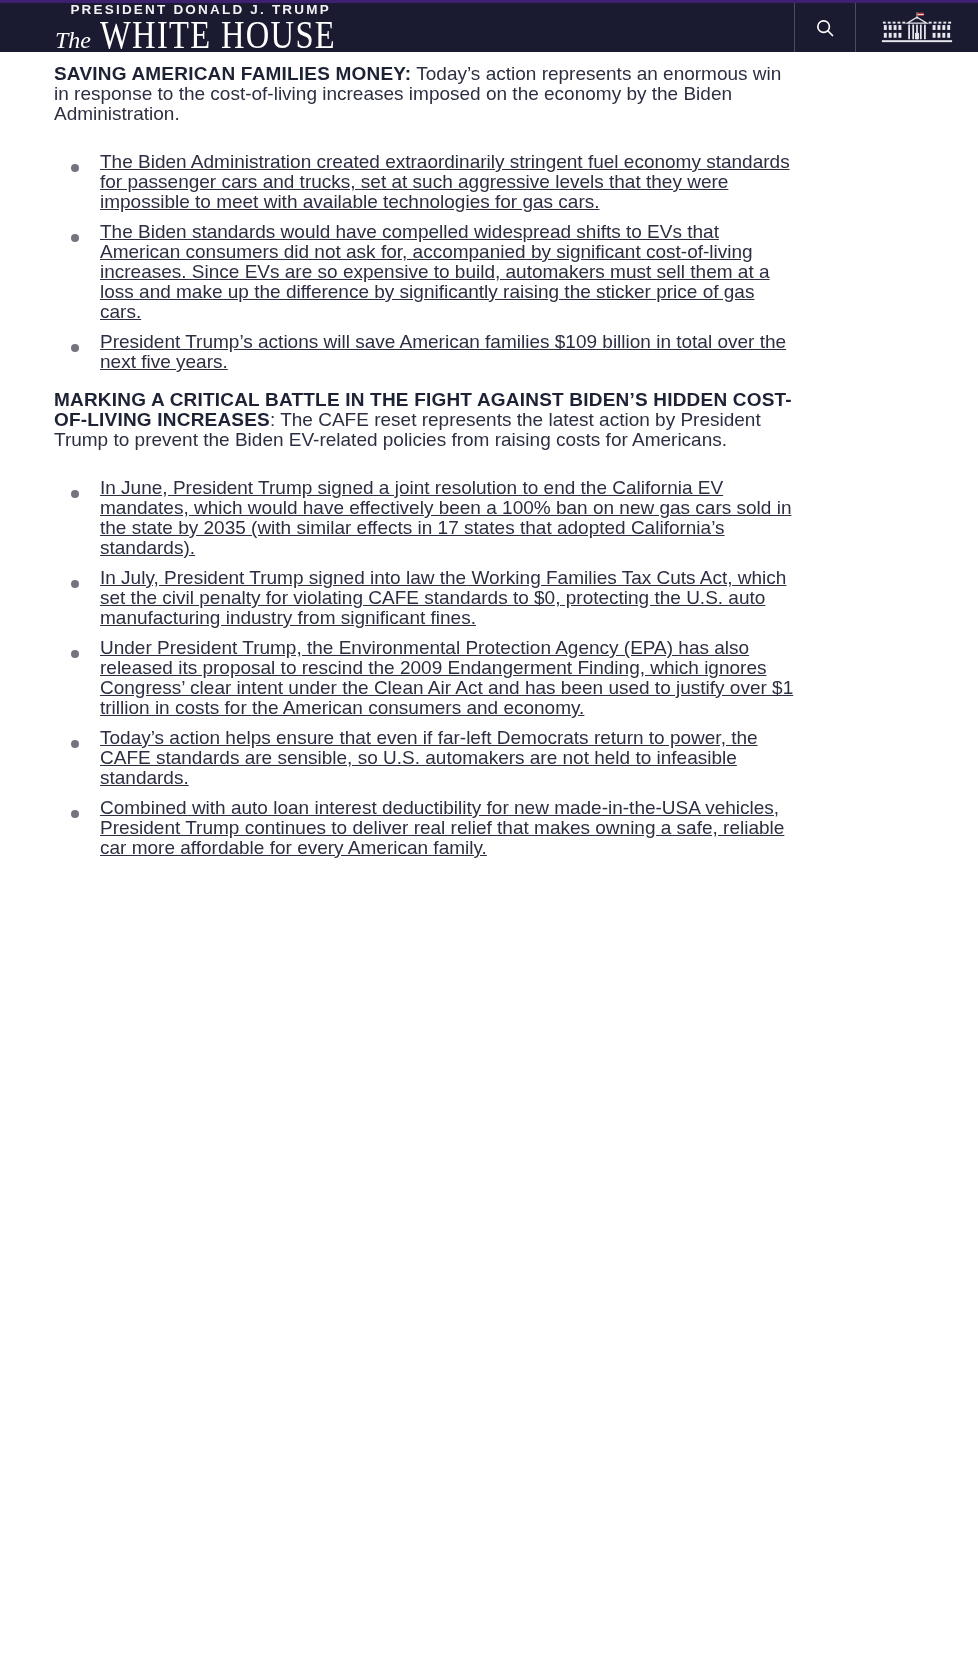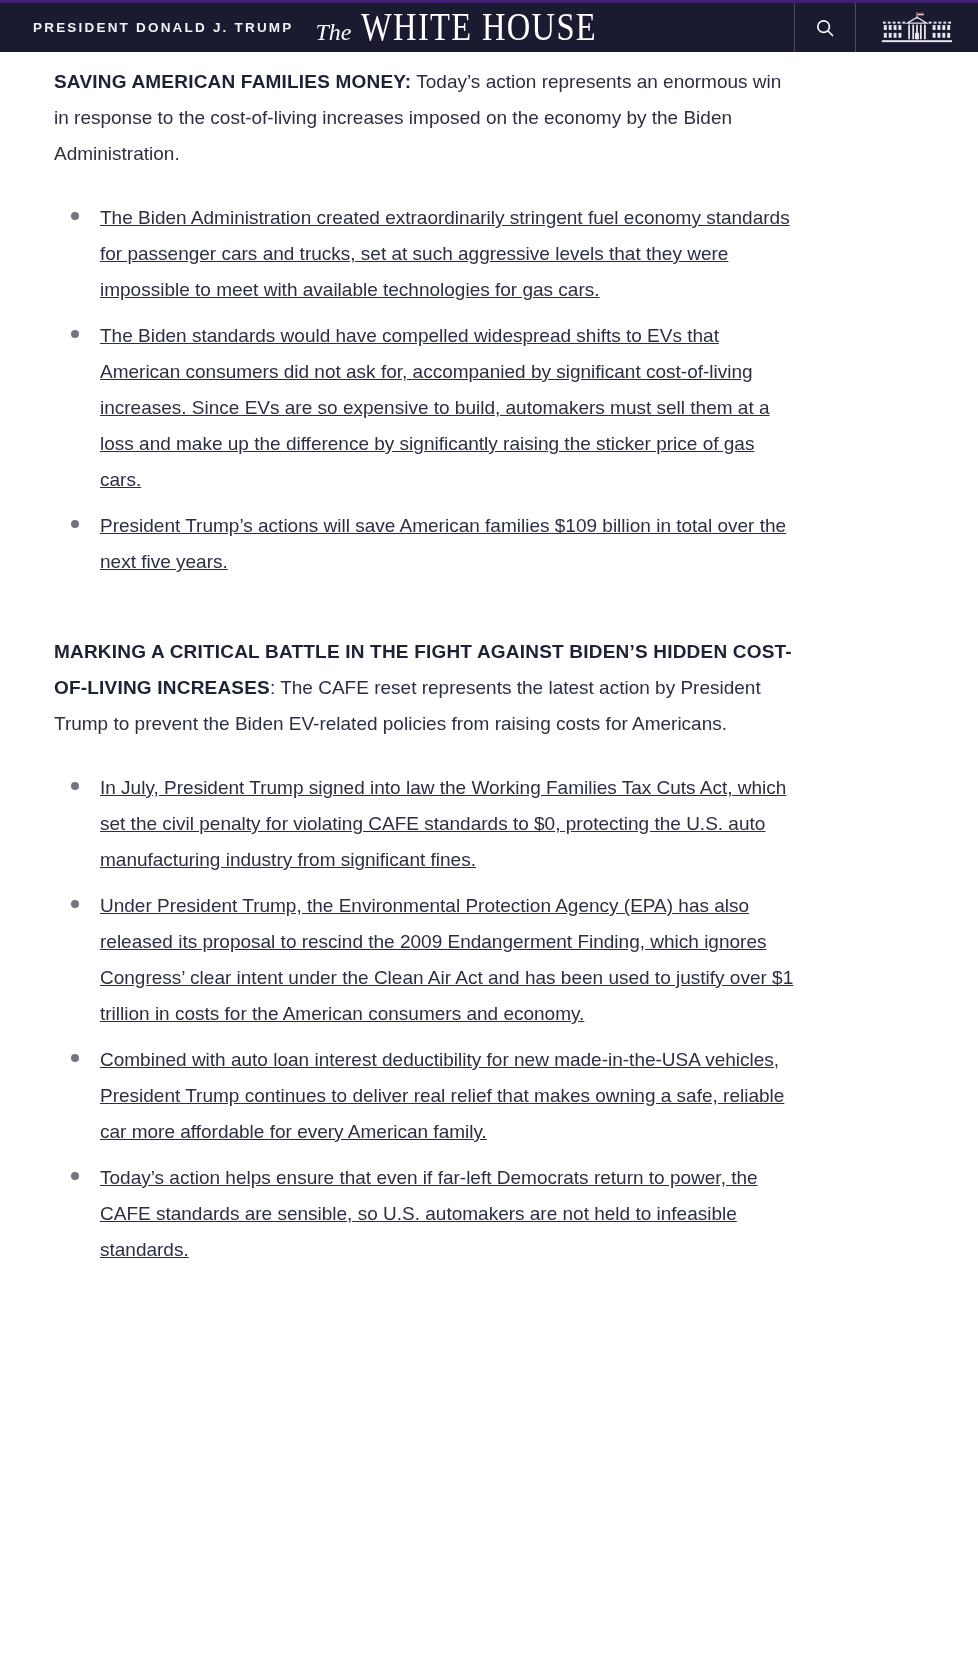--- a/index.html
+++ b/index.html
@@ -31,20 +31,21 @@
     display: flex;
     align-items: center;
   }
   .brand {
     display: flex;
     align-items: center;
     margin-left: 33px;
     text-decoration: none;
     color: #ffffff;
     cursor: pointer;
+    flex-direction: column;
   }
   .eyebrow {
     font-size: 13.5px;
     font-weight: 700;
     letter-spacing: 2.2px;
     color: #f2f2f5;
     white-space: nowrap;
   }
   .brand-logo { display: flex; align-items: flex-end; margin-left: 22px; white-space: nowrap; }
   .brand-the {
@@ -82,26 +83,26 @@
   .search-cell { width: 61px; }
   .logo-cell { width: 123px; }
 
   
   main {
     width: 740px;
     margin-left: 54px;
     padding-top: 12px;
     padding-bottom: 140px;
     font-size: 19px;
-    line-height: 36px;
+    line-height: 20px;
     color: #2c2f42;
   }
   .section-para { margin: 0; }
   .section-para + .bullet-list { margin-top: 28px; }
-  .section-para.follow { margin-top: 54px; }
+  .section-para.follow { margin-top: 18px; }
   .section-lead {
     font-weight: 700;
     color: #1d2235;
     letter-spacing: 0.2px;
   }
   .bullet-list {
     list-style: none;
   }
   .bullet-list li {
     position: relative;
@@ -203,19 +204,20 @@
 
   <ul class="bullet-list">
     <li>The Biden Administration created extraordinarily stringent fuel economy standards for passenger cars and trucks, set at such aggressive levels that they were impossible to meet with available technologies for gas cars.</li>
     <li>The Biden standards would have compelled widespread shifts to EVs that American consumers did not ask for, accompanied by significant cost-of-living increases. Since EVs are so expensive to build, automakers must sell them at a loss and make up the difference by significantly raising the sticker price of gas cars.</li>
     <li>President Trump’s actions will save American families $109 billion in total over the next five years.</li>
   </ul>
 
   <p class="section-para follow"><strong class="section-lead">MARKING A CRITICAL BATTLE IN THE FIGHT AGAINST BIDEN’S HIDDEN COST-OF-LIVING INCREASES</strong><span>: The CAFE reset represents the latest action by President Trump to prevent the Biden EV-related policies from raising costs for Americans.</span></p>
 
   <ul class="bullet-list">
+    <li>In June, President Trump signed a joint resolution to end the California EV mandates, which would have effectively been a 100% ban on new gas cars sold in the state by 2035 (with similar effects in 17 states that adopted California’s standards).</li>
     <li>In July, President Trump signed into law the Working Families Tax Cuts Act, which set the civil penalty for violating CAFE standards to $0, protecting the U.S. auto manufacturing industry from significant fines.</li>
     <li>Under President Trump, the Environmental Protection Agency (EPA) has also released its proposal to rescind the 2009 Endangerment Finding, which ignores Congress’ clear intent under the Clean Air Act and has been used to justify over $1 trillion in costs for the American consumers and economy.</li>
+    <li>Today’s action helps ensure that even if far-left Democrats return to power, the CAFE standards are sensible, so U.S. automakers are not held to infeasible standards.</li>
     <li>Combined with auto loan interest deductibility for new made-in-the-USA vehicles, President Trump continues to deliver real relief that makes owning a safe, reliable car more affordable for every American family.</li>
-    <li>Today’s action helps ensure that even if far-left Democrats return to power, the CAFE standards are sensible, so U.S. automakers are not held to infeasible standards.</li>
   </ul>
 
 </main>
 
 </body></html>

